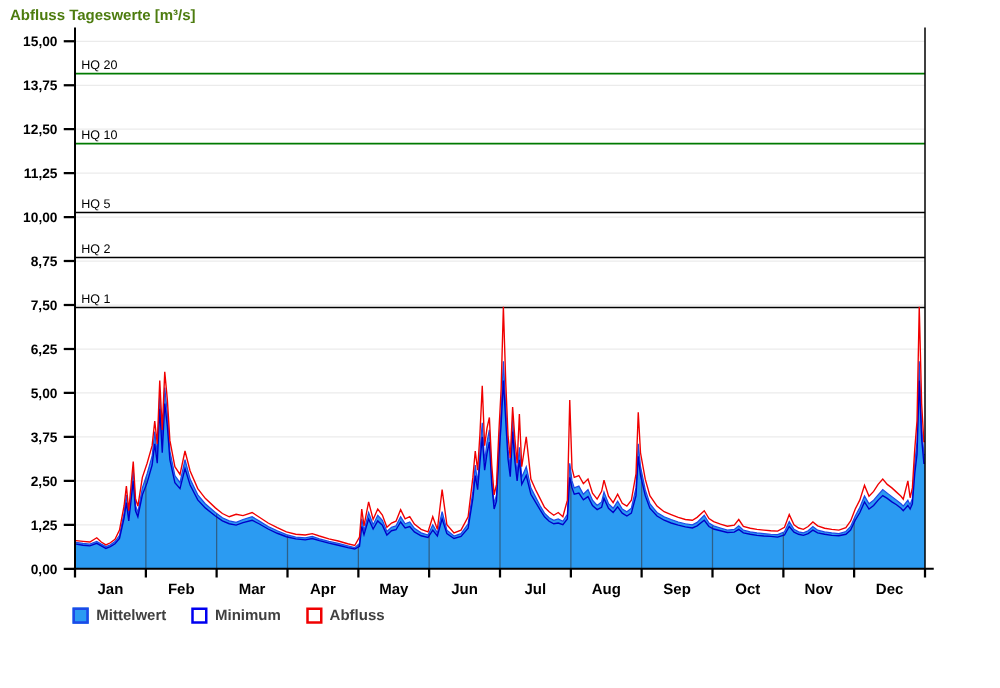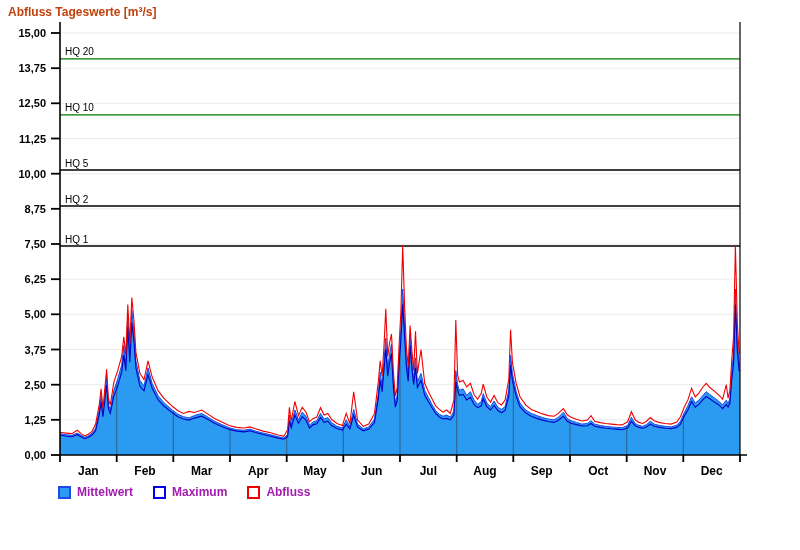--- a/index.html
+++ b/index.html
@@ -1,24 +1,24 @@
 <!DOCTYPE html>
 <html><head>
 <meta charset="utf-8">
 <style>
   html,body{margin:0;padding:0;background:#fff;}
   #app{position:relative;width:800px;height:550px;background:#fff;overflow:hidden;
        font-family:"Liberation Sans",sans-serif;}
-  #page-title{position:absolute;left:8px;top:5px;font-size:12px;font-weight:bold;color:#c2410c;}
+  #page-title{position:absolute;left:8px;top:5px;font-size:12px;font-weight:bold;color:#4d7c0f;}
   #chart{position:absolute;left:0;top:0;}
   svg text{font-family:"Liberation Sans",sans-serif;fill:#000;}
   #legend{position:absolute;left:58px;top:485px;display:flex;align-items:center;gap:20px;}
   .legend-item{display:flex;align-items:center;gap:6px;}
   .swatch{width:13px;height:13px;box-sizing:border-box;display:inline-block;}
-  .legend-label{font-size:12px;font-weight:bold;color:#a21caf;}
+  .legend-label{font-size:12px;font-weight:bold;color:#404040;}
 </style>
 </head>
 <body>
 
 <div id="app">
   <div id="page-title">Abfluss Tageswerte [m³/s]</div>
   <svg id="chart" width="800" height="550" viewBox="0 0 800 550">
       <line x1="60" x2="740" y1="419.8" y2="419.8" stroke="#EBEBEB" stroke-width="1"></line>
       <line x1="60" x2="740" y1="384.7" y2="384.7" stroke="#EBEBEB" stroke-width="1"></line>
       <line x1="60" x2="740" y1="349.5" y2="349.5" stroke="#EBEBEB" stroke-width="1"></line>
@@ -116,20 +116,20 @@
       <text x="655.0" y="475" font-size="12" font-weight="bold" text-anchor="middle">Nov</text>
       <text x="711.7" y="475" font-size="12" font-weight="bold" text-anchor="middle">Dec</text>
     </svg>
   <div id="legend">
     <div class="legend-item">
       <span class="swatch" id="sw-0" style="background: rgb(43, 155, 242); border: 2px solid rgb(28, 73, 232);"></span>
       <span class="legend-label">Mittelwert</span>
     </div>
     <div class="legend-item">
       <span class="swatch" id="sw-1" style="background: rgb(255, 255, 255); border: 2px solid rgb(0, 0, 240);"></span>
-      <span class="legend-label">Maximum</span>
+      <span class="legend-label">Minimum</span>
     </div>
     <div class="legend-item">
       <span class="swatch" id="sw-2" style="background: rgb(255, 255, 255); border: 2px solid rgb(240, 0, 0);"></span>
       <span class="legend-label">Abfluss</span>
     </div>
   </div>
 </div>
 
 </body></html>

